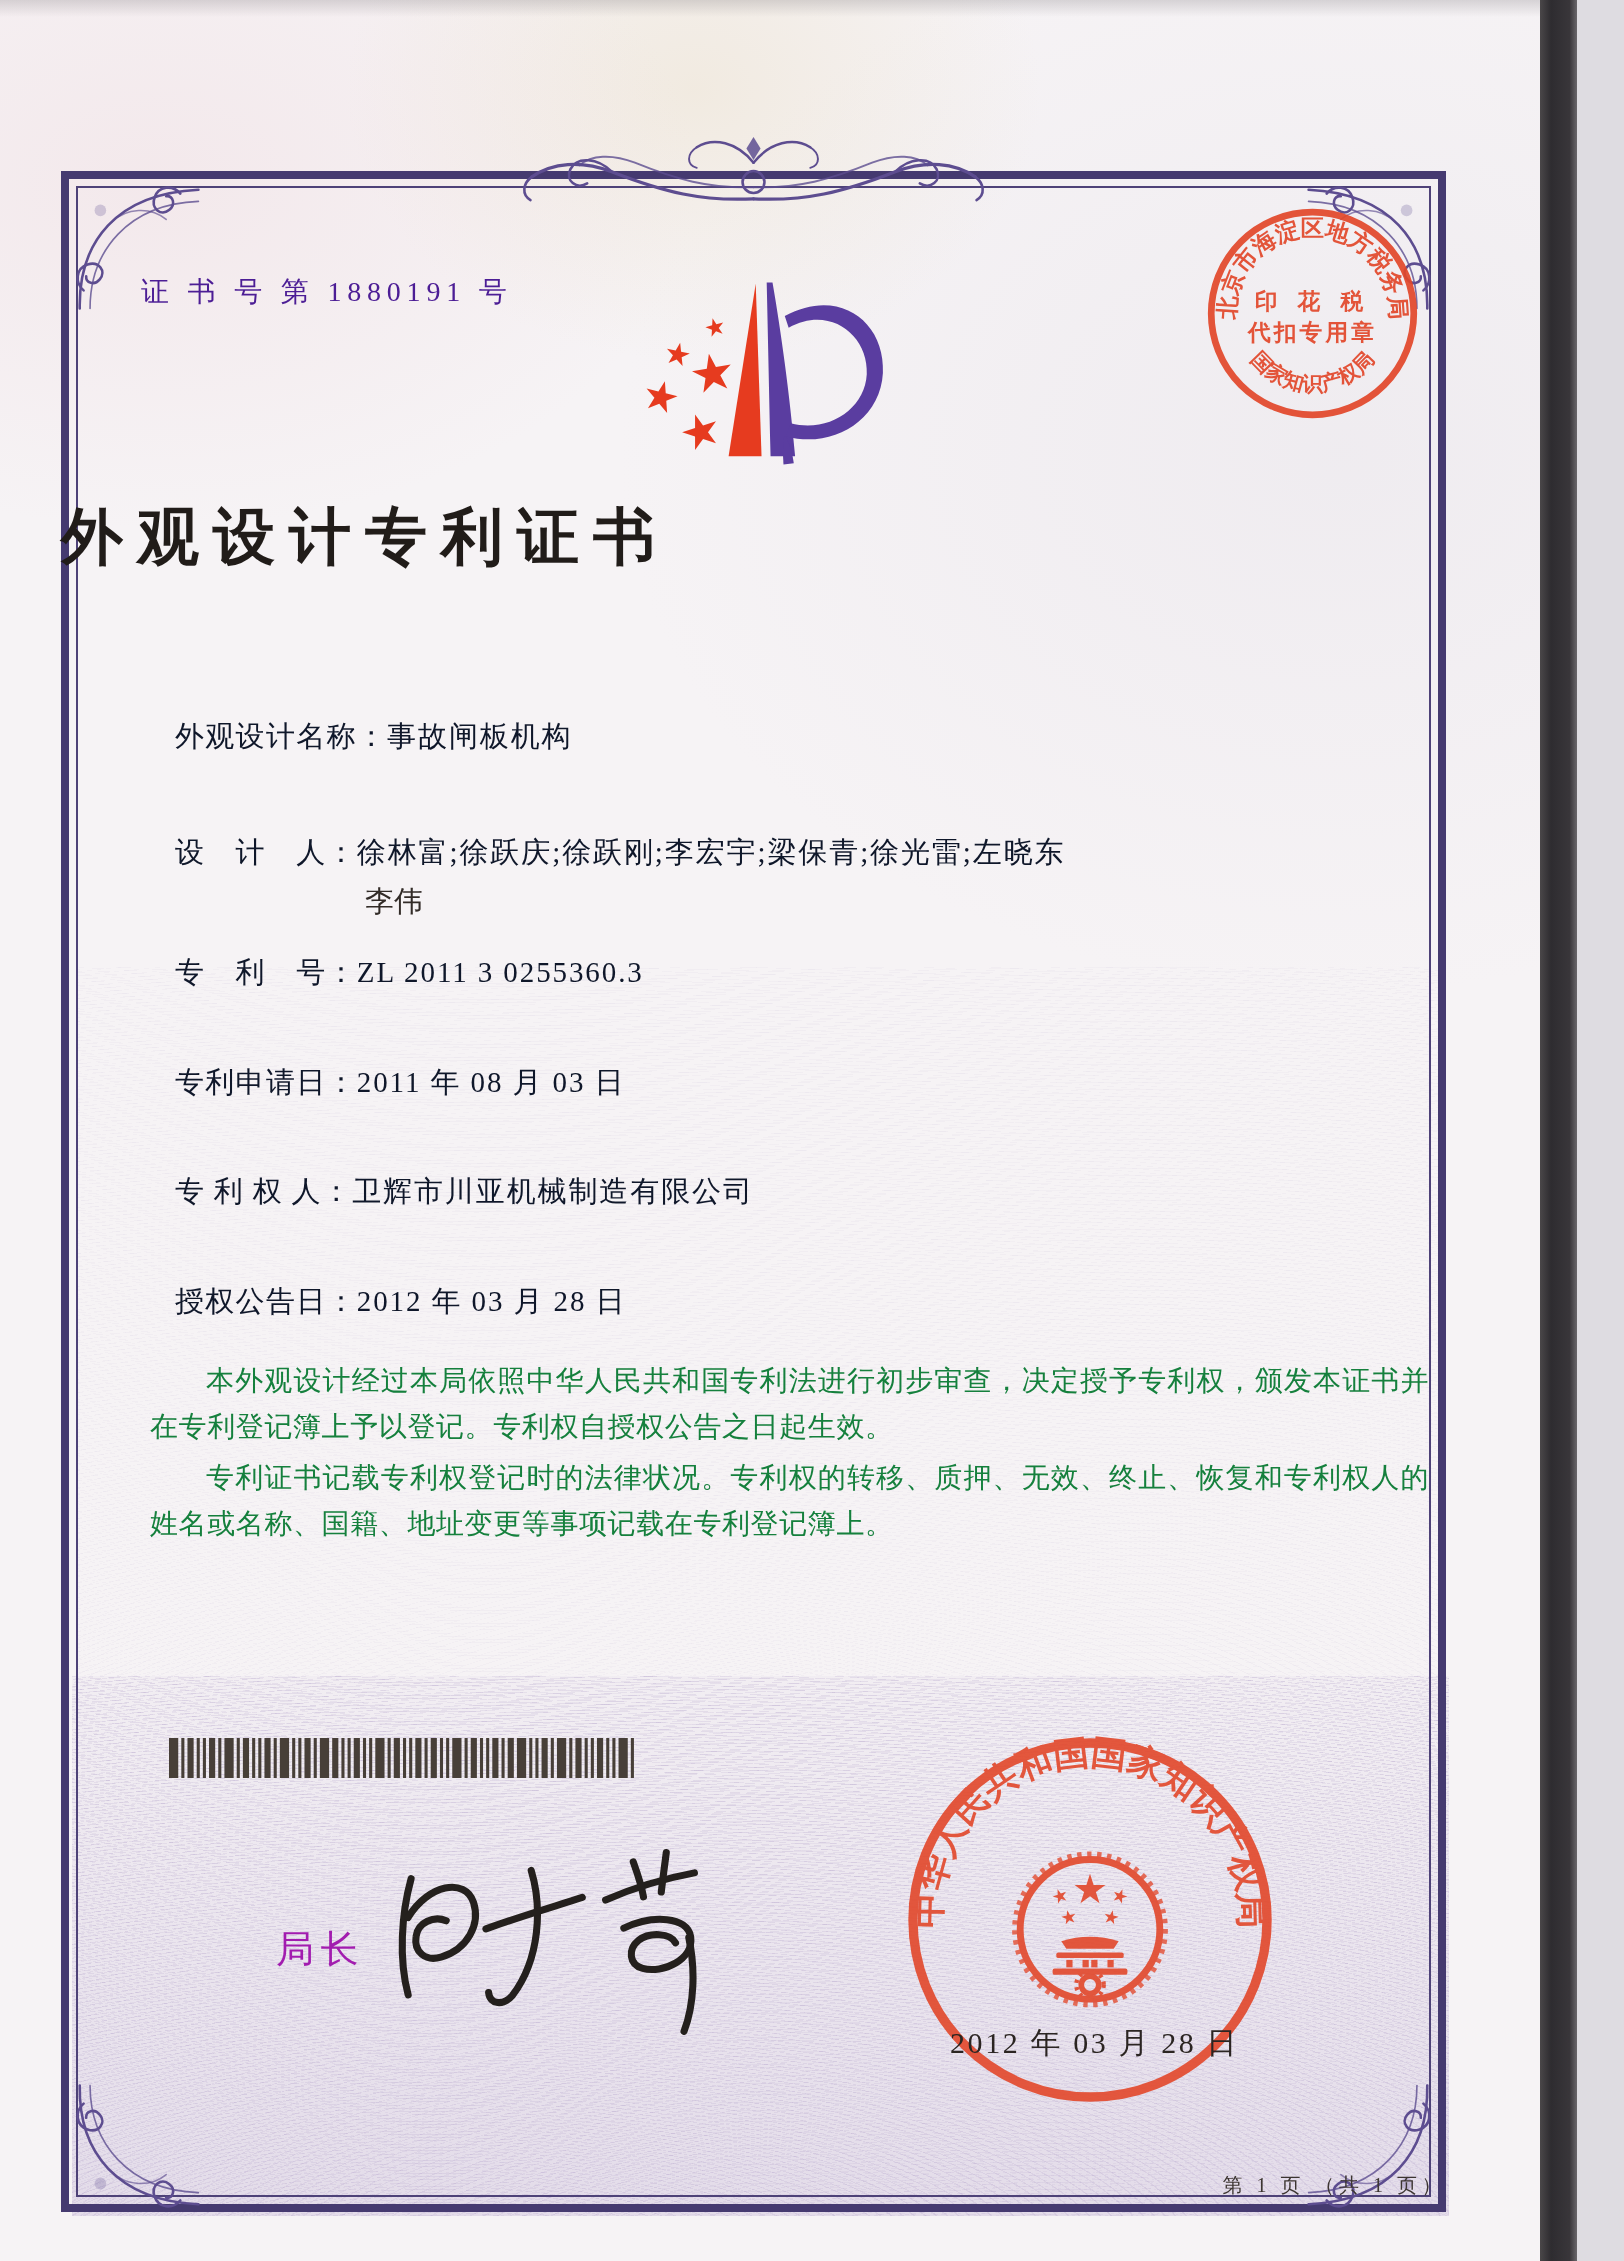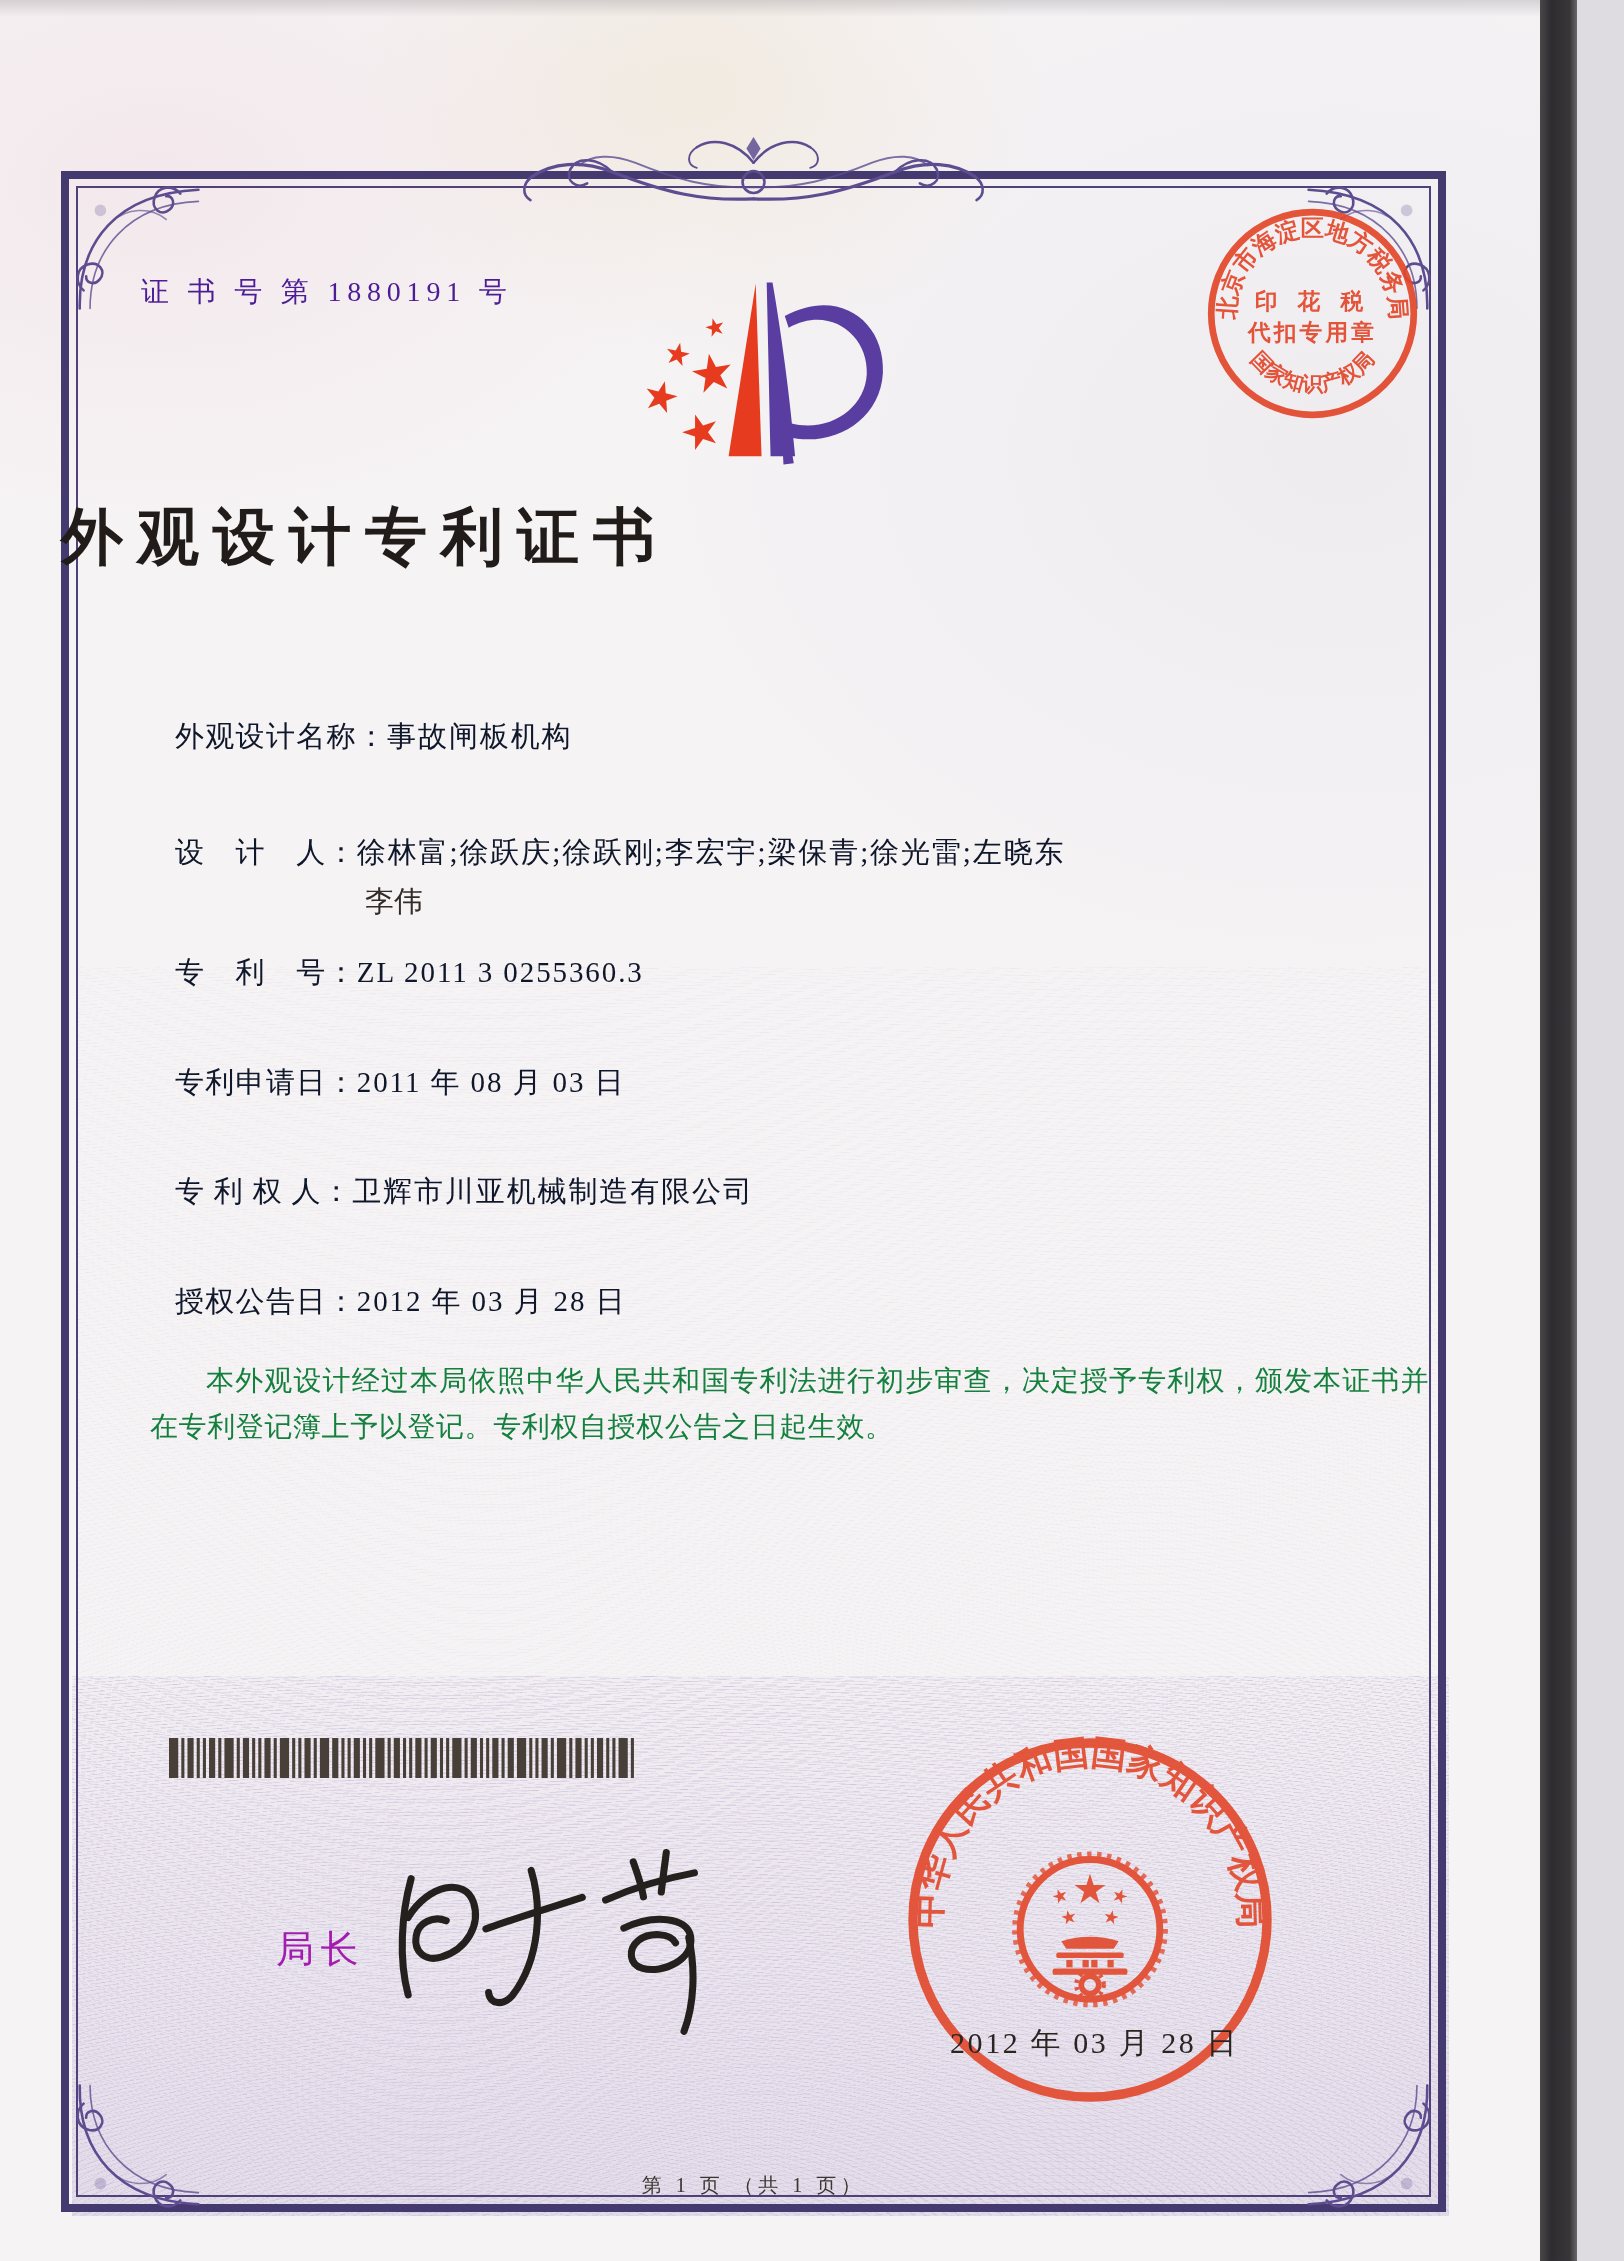--- a/index.html
+++ b/index.html
@@ -69,21 +69,21 @@
   .signature{position:absolute;left:371px;top:1847px;transform:rotate(-3deg);}
 
   .seal{position:absolute;left:903px;top:1733px;}
   .stamp{position:absolute;left:1204px;top:205px;}
   .seal-date{
     position:absolute;left:914px;top:2023px;width:361px;text-align:center;
     font-size:30px;color:#2b2522;letter-spacing:2.6px;
   }
 
   .footer{
-    position:absolute;left:61px;top:2172px;width:1385px;text-align:center;
+    position:absolute;left:61px;top:2172px;width:1385px;text-align:right;
     font-size:20px;color:#3c3531;letter-spacing:4.5px;
   }
 
   svg{display:block;}
 </style>
 </head>
 <body>
 
 <div class="paper"></div>
 <div class="top-shade"></div>
@@ -194,20 +194,21 @@
 </div>
 <div class="row" style="top:1172px">
   <span class="lbl">专 利 权 人：</span><span class="val">卫辉市川亚机械制造有限公司</span>
 </div>
 <div class="row" style="top:1282px">
   <span class="lbl">授权公告日：</span><span class="val">2012 年 03 月 28 日</span>
 </div>
 
 <div class="bodytext">
   <p>本外观设计经过本局依照中华人民共和国专利法进行初步审查，决定授予专利权，颁发本证书并在专利登记簿上予以登记。专利权自授权公告之日起生效。</p>
+  <p>专利证书记载专利权登记时的法律状况。专利权的转移、质押、无效、终止、恢复和专利权人的姓名或名称、国籍、地址变更等事项记载在专利登记簿上。</p>
 </div>
 
 <svg class="barcode" id="barcodeSvg" width="468" height="40" preserveAspectRatio="none" viewBox="0 0 760 62">
     <rect x="0" y="0" width="15" height="62" fill="#473f38"></rect>
     <rect x="20" y="0" width="5" height="62" fill="#473f38"></rect>
     <rect x="30" y="0" width="10" height="62" fill="#473f38"></rect>
     <rect x="45" y="0" width="5" height="62" fill="#473f38"></rect>
     <rect x="55" y="0" width="5" height="62" fill="#473f38"></rect>
     <rect x="65" y="0" width="10" height="62" fill="#473f38"></rect>
     <rect x="80" y="0" width="5" height="62" fill="#473f38"></rect>

